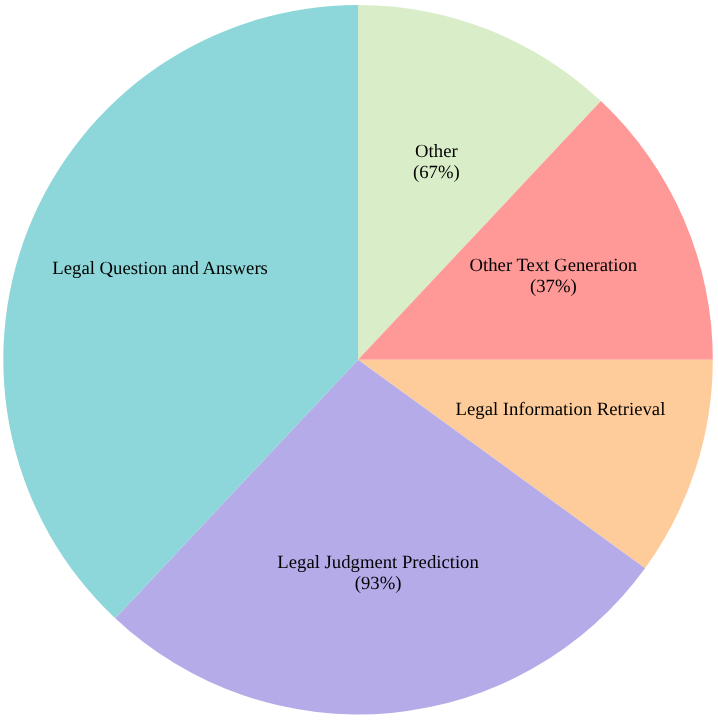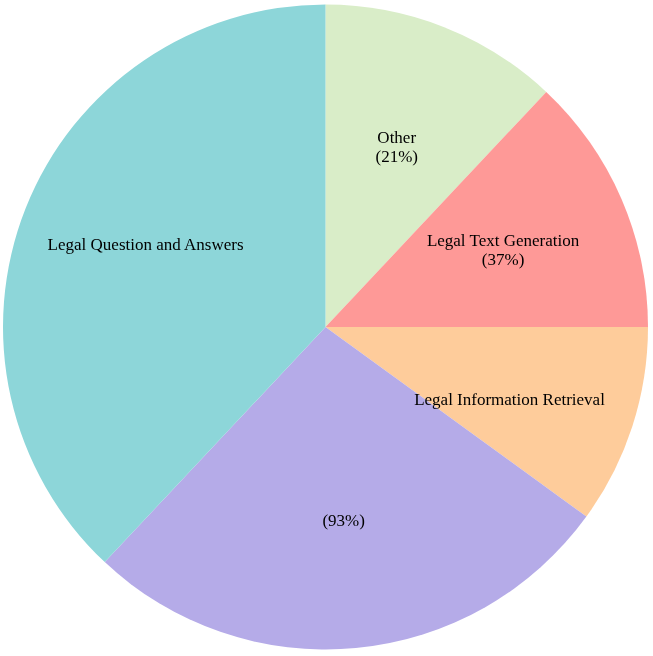--- a/index.html
+++ b/index.html
@@ -38,29 +38,30 @@
   <svg id="pie-svg" width="653" height="656" viewBox="0 0 653 656">
       <path d="M 325.5 327 L 325.5 4.5 A 322.5 322.5 0 0 1 546.2664416620021 91.90761765659477 Z" fill="#d9edc8"></path>
       <path d="M 325.5 327 L 546.2664416620021 91.90761765659477 A 322.5 322.5 0 0 1 648 327 Z" fill="#fe9997"></path>
       <path d="M 325.5 327 L 648 327 A 322.5 322.5 0 0 1 586.4079806859206 516.5607438643226 Z" fill="#fecc9b"></path>
       <path d="M 325.5 327 L 586.4079806859206 516.5607438643226 A 322.5 322.5 0 0 1 104.733558337998 562.0923823434052 Z" fill="#b5abe8"></path>
       <path d="M 325.5 327 L 104.733558337998 562.0923823434052 A 322.5 322.5 0 0 1 325.49999999999994 4.5 Z" fill="#8dd6d9"></path>
     </svg>
   <div id="labels">
       <div class="slice-label" style="left: 396.732px; top: 147.088px;">
         <div>Other</div>
-        <div>(21%)</div>
+        <div>(67%)</div>
       </div>
       <div class="slice-label" style="left: 503.086px; top: 250.152px;">
-        <div>Legal Text Generation</div>
+        <div>Other Text Generation</div>
         <div>(37%)</div>
       </div>
-      <div class="slice-label" style="left: 509.529px; top: 399px;">
+      <div class="slice-label" style="left: 509.529px; top: 372px;">
         <div>Legal Information Retrieval</div>
       </div>
       <div class="slice-label" style="left: 343.71px; top: 519.641px;">
+        <div>Legal Judgment Prediction</div>
         <div>(93%)</div>
       </div>
       <div class="slice-label" style="left: 145.588px; top: 244px;">
         <div>Legal Question and Answers</div>
       </div>
     </div>
 </div>
 
 </body></html>

